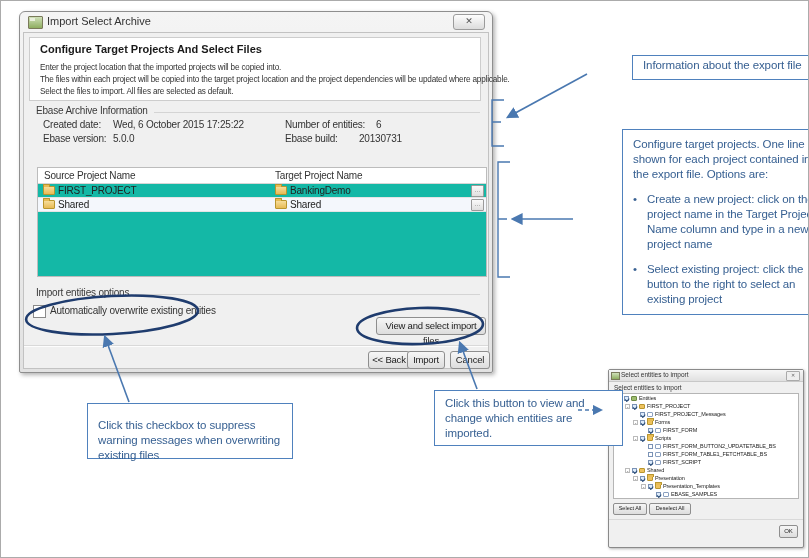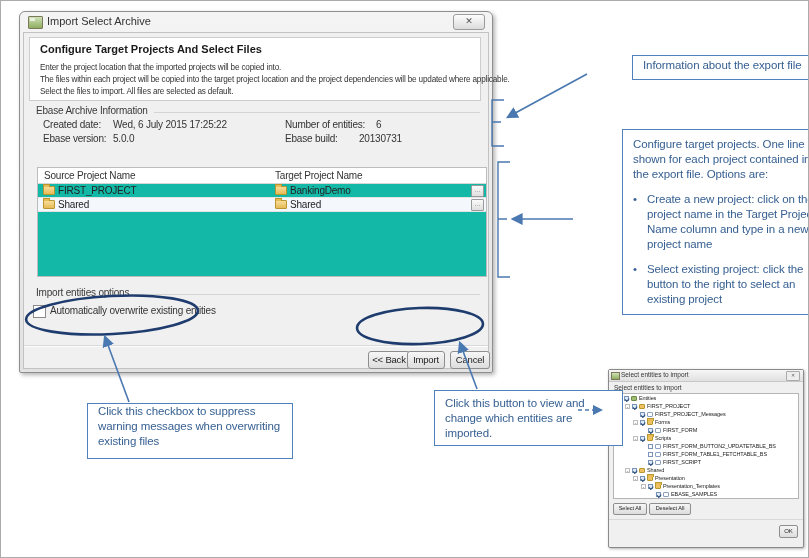--- a/index.html
+++ b/index.html
@@ -56,21 +56,21 @@
   .btn-import{left:383px;width:36px;}
   .btn-cancel{left:426px;width:38px;}
 
   
   .callout{position:absolute;background:#fff;border:1px solid #4f81bd;color:#376092;
     font-size:11.5px;line-height:15px;z-index:10;letter-spacing:-.1px;margin-left:48px;}
   .c1{left:583px;top:54px;width:184px;height:21px;padding:2px 0 0 10px;}
   .c2{left:573px;top:128px;width:209px;height:186px;padding:7px 8px 0 10px;box-sizing:border-box;}
   .c2 .bullet{display:flex;margin-top:10px;}
   .c2 .dot{width:14px;flex:none;}
-  .c3{left:38px;top:402px;width:206px;height:56px;padding:0 0 0 10px;box-sizing:border-box;}
+  .c3{left:38px;top:402px;width:206px;height:56px;padding:14px 0 0 10px;box-sizing:border-box;}
   .c4{left:385px;top:389px;width:189px;height:56px;padding:5px 0 0 10px;box-sizing:border-box;}
   .bold{font-weight:normal;}
 
   
   .mini{position:absolute;left:607px;top:368px;width:194px;height:177px;background:#f0f0f0;
     border:1px solid #8a8a8a;border-radius:2px;box-shadow:1px 1px 3px rgba(0,0,0,.3);z-index:6;}
   .mini-tb{position:absolute;left:0;top:0;right:0;height:11px;background:linear-gradient(#f6f6f6,#e0e0e0);border-bottom:1px solid #c8c8c8;}
   .mini-icon{position:absolute;left:2px;top:2px;width:7px;height:6px;background:linear-gradient(#cfe0b8,#8fae60);border:1px solid #7a7a5a;}
   .mini-title{position:absolute;left:12px;top:1px;font-size:6.5px;color:#333;white-space:nowrap;}
   .mini-close{position:absolute;right:3px;top:1px;width:12px;height:8px;border:1px solid #aaa;border-radius:1px;
@@ -116,21 +116,21 @@
         <div class="hdr-line" style="top:23px">Enter the project location that the imported projects will be copied into.</div>
         <div class="hdr-line" style="top:35px">The files within each project will be copied into the target project location and the project dependencies will be updated where applicable.</div>
         <div class="hdr-line" style="top:47px">Select the files to import. All files are selected as default.</div>
       </div>
 
       <div class="ghead" style="top:72px">
         <span class="glabel">Ebase Archive Information</span>
         <span class="gline"></span>
       </div>
       <span class="fld" style="left:19px;top:86px">Created date:</span>
-      <span class="fld" style="left:89px;top:86px">Wed, 6 July 2015 17:25:22</span>
+      <span class="fld" style="left:89px;top:86px">Wed, 6 October 2015 17:25:22</span>
       <span class="fld" style="left:19px;top:100px">Ebase version:</span>
       <span class="fld" style="left:89px;top:100px">5.0.0</span>
       <span class="fld" style="left:261px;top:86px">Number of entities:</span>
       <span class="fld" style="left:352px;top:86px">6</span>
       <span class="fld" style="left:261px;top:100px">Ebase build:</span>
       <span class="fld" style="left:335px;top:100px">20130731</span>
 
 
       <div class="ptable">
         <div class="thead">
@@ -161,20 +161,21 @@
         </div>
       </div>
 
       <div class="ghead" style="top:254px">
         <span class="glabel">Import entities options</span>
         <span class="gline"></span>
       </div>
       <span class="chk"></span>
       <span class="chk-label">Automatically overwrite existing entities</span>
 
+      <span class="win-btn view-btn">View and select import files</span>
 
       <div class="foot-sep"></div>
       <span class="win-btn foot-btn btn-back">&lt;&lt; Back</span>
       <span class="win-btn foot-btn btn-import">Import</span>
       <span class="win-btn foot-btn btn-cancel">Cancel</span>
     </div>
   </div>
 
   <div class="callout c1">
     <span>Information about the export file</span>

